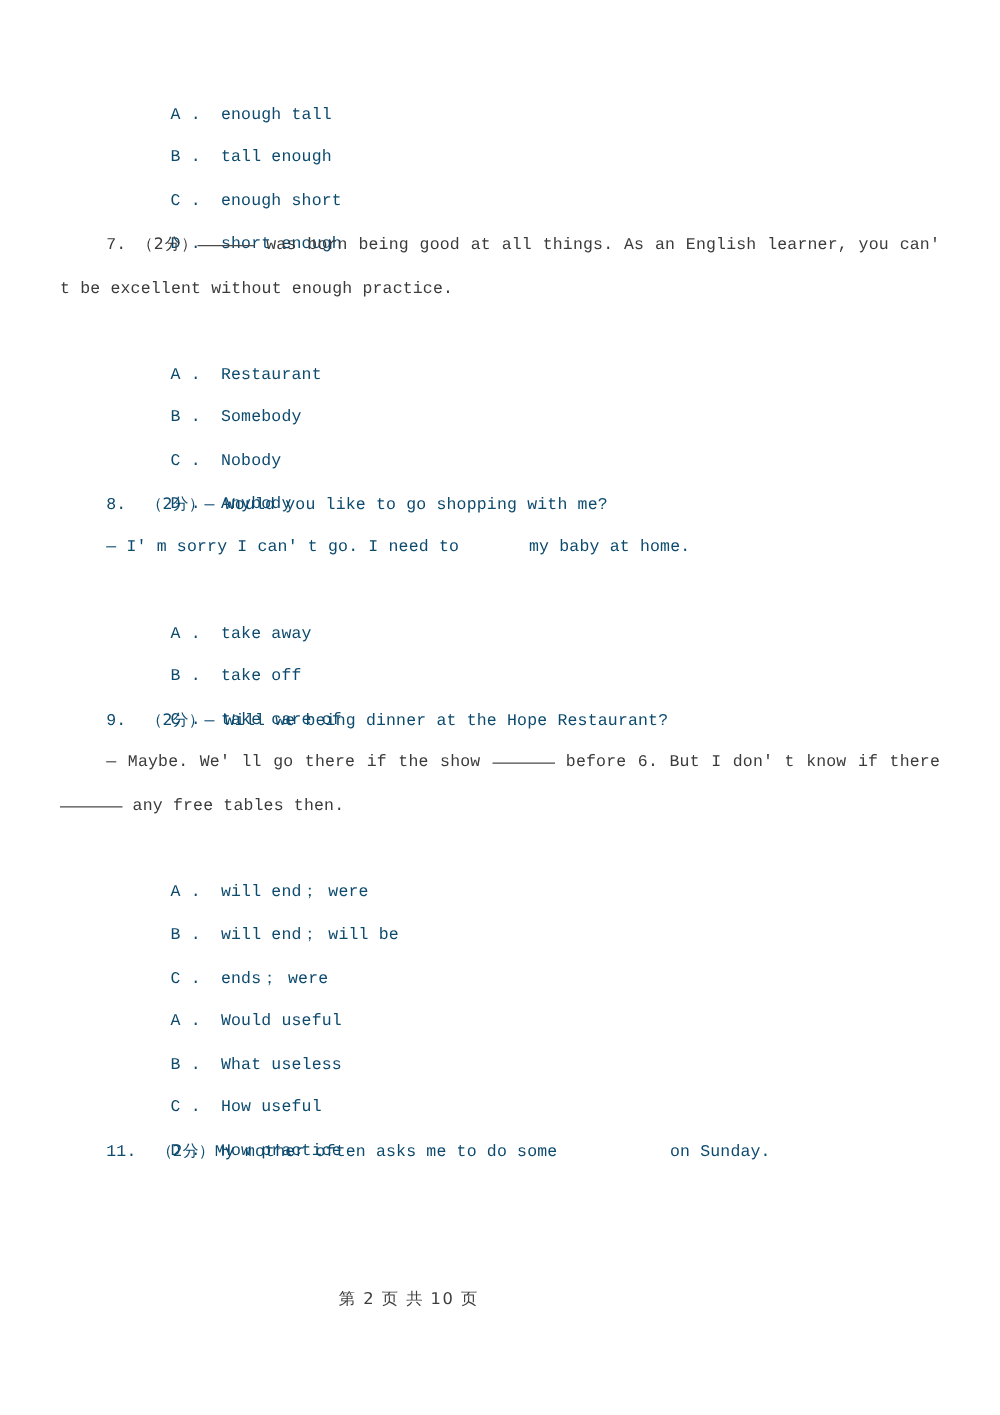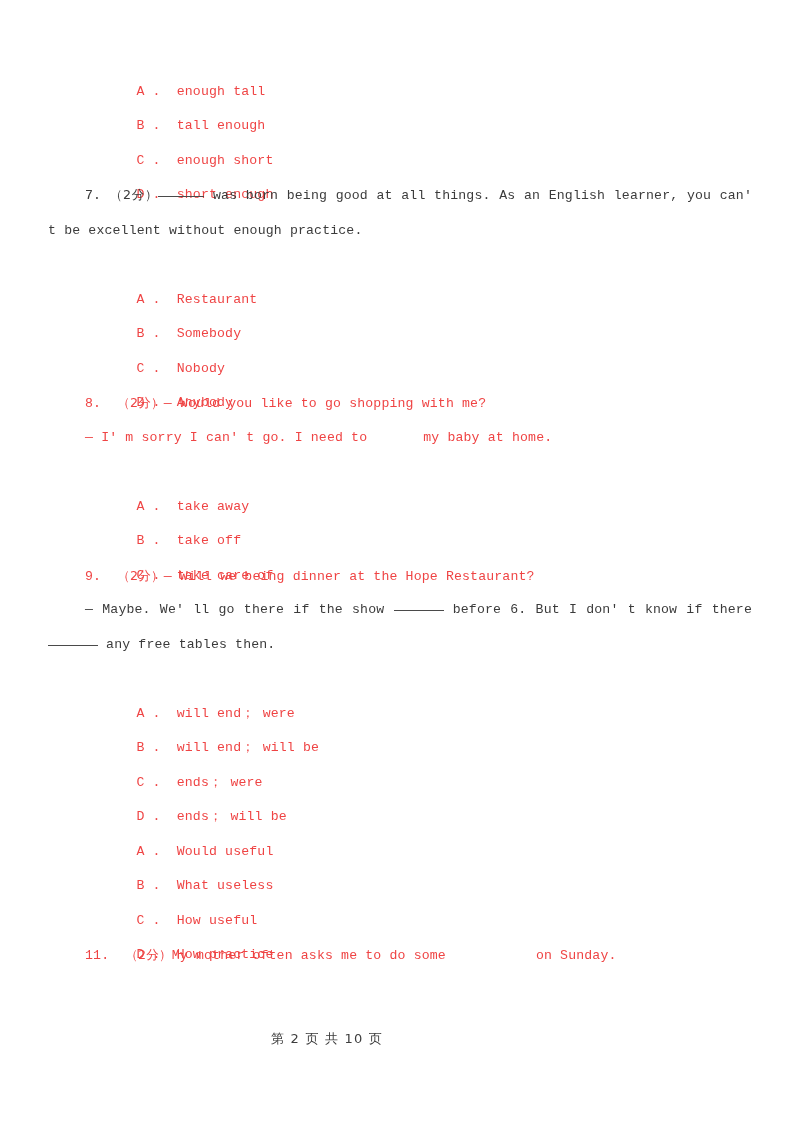--- a/index.html
+++ b/index.html
@@ -34,21 +34,21 @@
     width: 704px;
   }
 
   
   .line {
     font-size: 13.2px;
     line-height: 34.5px;
     height: 34.5px;
     white-space: pre;
     letter-spacing: 0.15px;
-    color: #ef4444;
+    color: #0c4a6e;
   }
 
   
   .option {
     padding-left: 40px;
   }
   .option .opt-letter { }
   .option .opt-text { }
 
   
@@ -159,23 +159,20 @@
 
     <div class="line option">
       <span class="opt-letter">A .</span><span>  </span><span class="opt-text">will end； were</span>
     </div>
     <div class="line option">
       <span class="opt-letter">B .</span><span>  </span><span class="opt-text">will end； will be</span>
     </div>
     <div class="line option">
       <span class="opt-letter">C .</span><span>  </span><span class="opt-text">ends； were</span>
     </div>
-    <div class="line option">
-      <span class="opt-letter">D .</span><span>  </span><span class="opt-text">ends； will be</span>
-    </div>
 
 
     <div class="line option">
       <span class="opt-letter">A .</span><span>  </span><span class="opt-text">Would useful</span>
     </div>
     <div class="line option">
       <span class="opt-letter">B .</span><span>  </span><span class="opt-text">What useless</span>
     </div>
     <div class="line option">
       <span class="opt-letter">C .</span><span>  </span><span class="opt-text">How useful</span>

